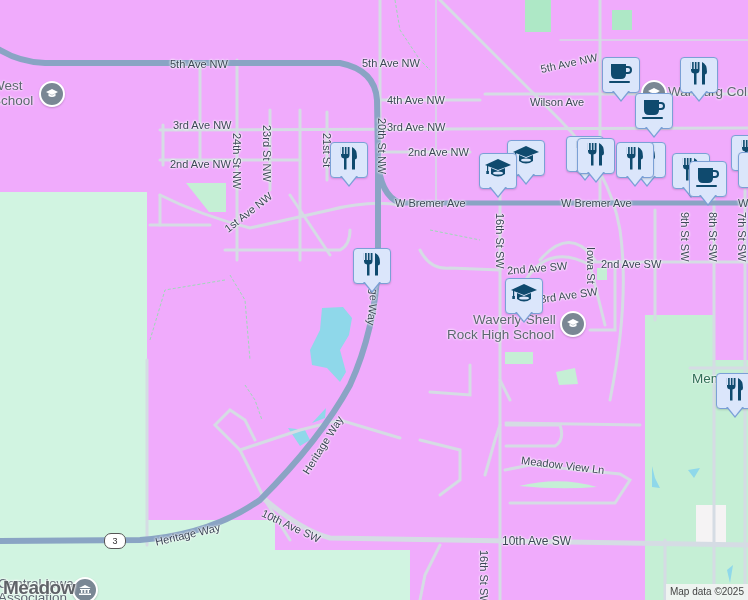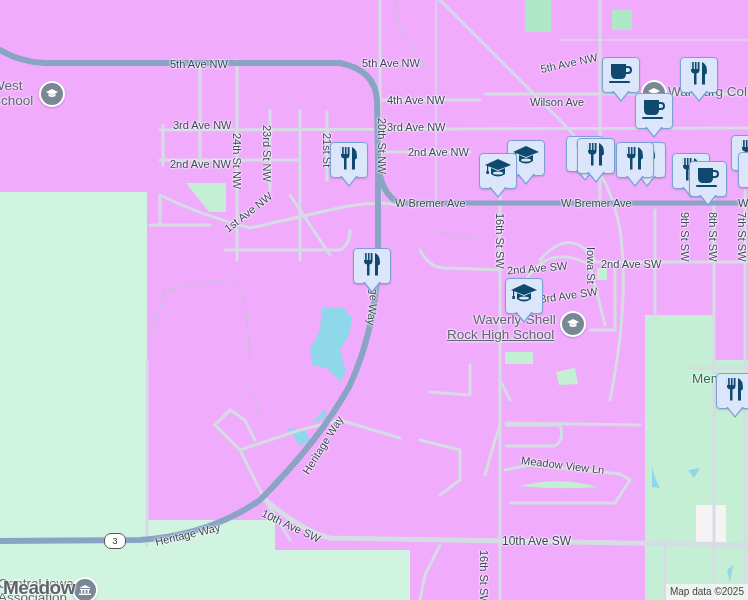--- a/index.html
+++ b/index.html
@@ -150,21 +150,21 @@
         <path d="M6,0 L12,3 L6,6 L0,3 Z M2.5,4.5 L2.5,7 Q6,9 9.5,7 L9.5,4.5 L6,6.5 Z" fill="#fff"></path>
       </svg>
     </div>
   <div class="poi-pin" style="left:641px;top:80px;">
       <svg width="12" height="10" viewBox="0 0 12 10">
         <path d="M6,0 L12,3 L6,6 L0,3 Z M2.5,4.5 L2.5,7 Q6,9 9.5,7 L9.5,4.5 L6,6.5 Z" fill="#fff"></path>
       </svg>
     </div>
   <span class="poi-lbl" style="left:668px;top:84px;">Wartburg College</span>
   <span class="poi-lbl" style="left:473px;top:312px;">Waverly-Shell</span>
-  <span class="poi-lbl" style="left:447px;top:327px;text-decoration:underline;">Rock High School</span>
+  <span class="poi-lbl" style="left:447px;top:327px;">Rock High School</span>
   <div class="poi-pin" style="left:560px;top:311px;">
       <svg width="12" height="10" viewBox="0 0 12 10">
         <path d="M6,0 L12,3 L6,6 L0,3 Z M2.5,4.5 L2.5,7 Q6,9 9.5,7 L9.5,4.5 L6,6.5 Z" fill="#fff"></path>
       </svg>
     </div>
   <span class="park-lbl" style="left:692px;top:371px;">Memorial</span>
   <span class="poi-lbl" style="left:-2px;top:576px;">Central Iowa</span>
   <span class="poi-lbl" style="left:-2px;top:590px;">Association</span>
   <div class="poi-pin" style="left:72px;top:577px;">
       <svg width="12" height="10" viewBox="0 0 12 10">

